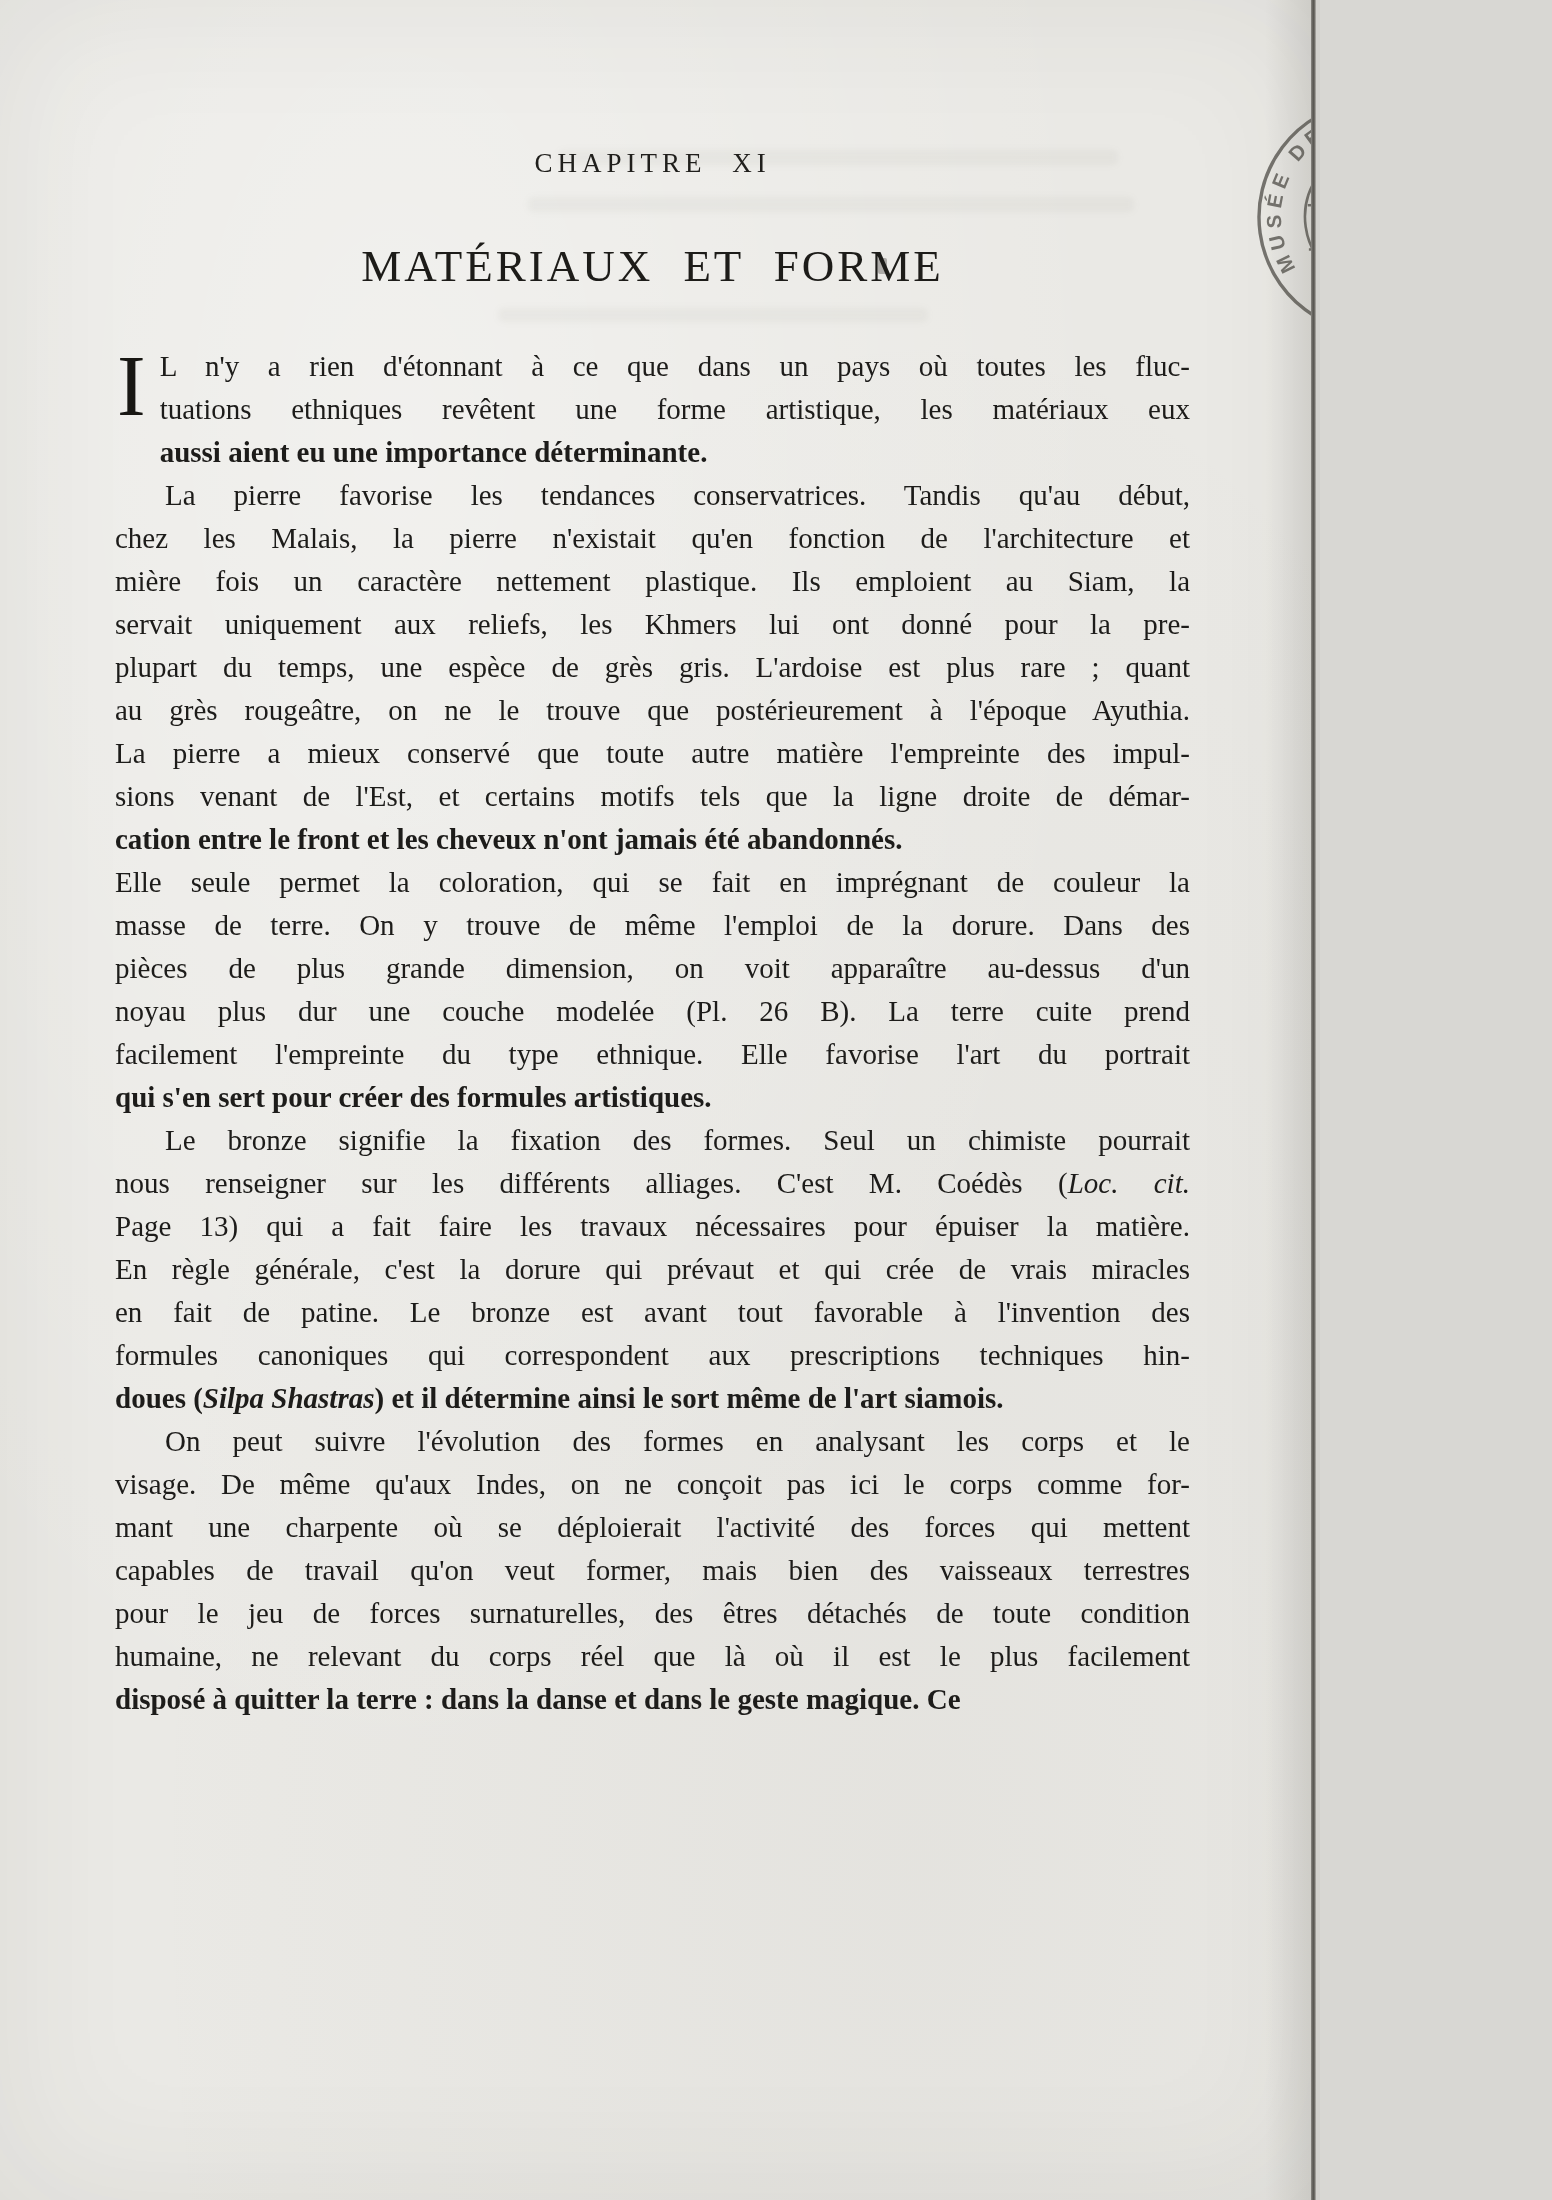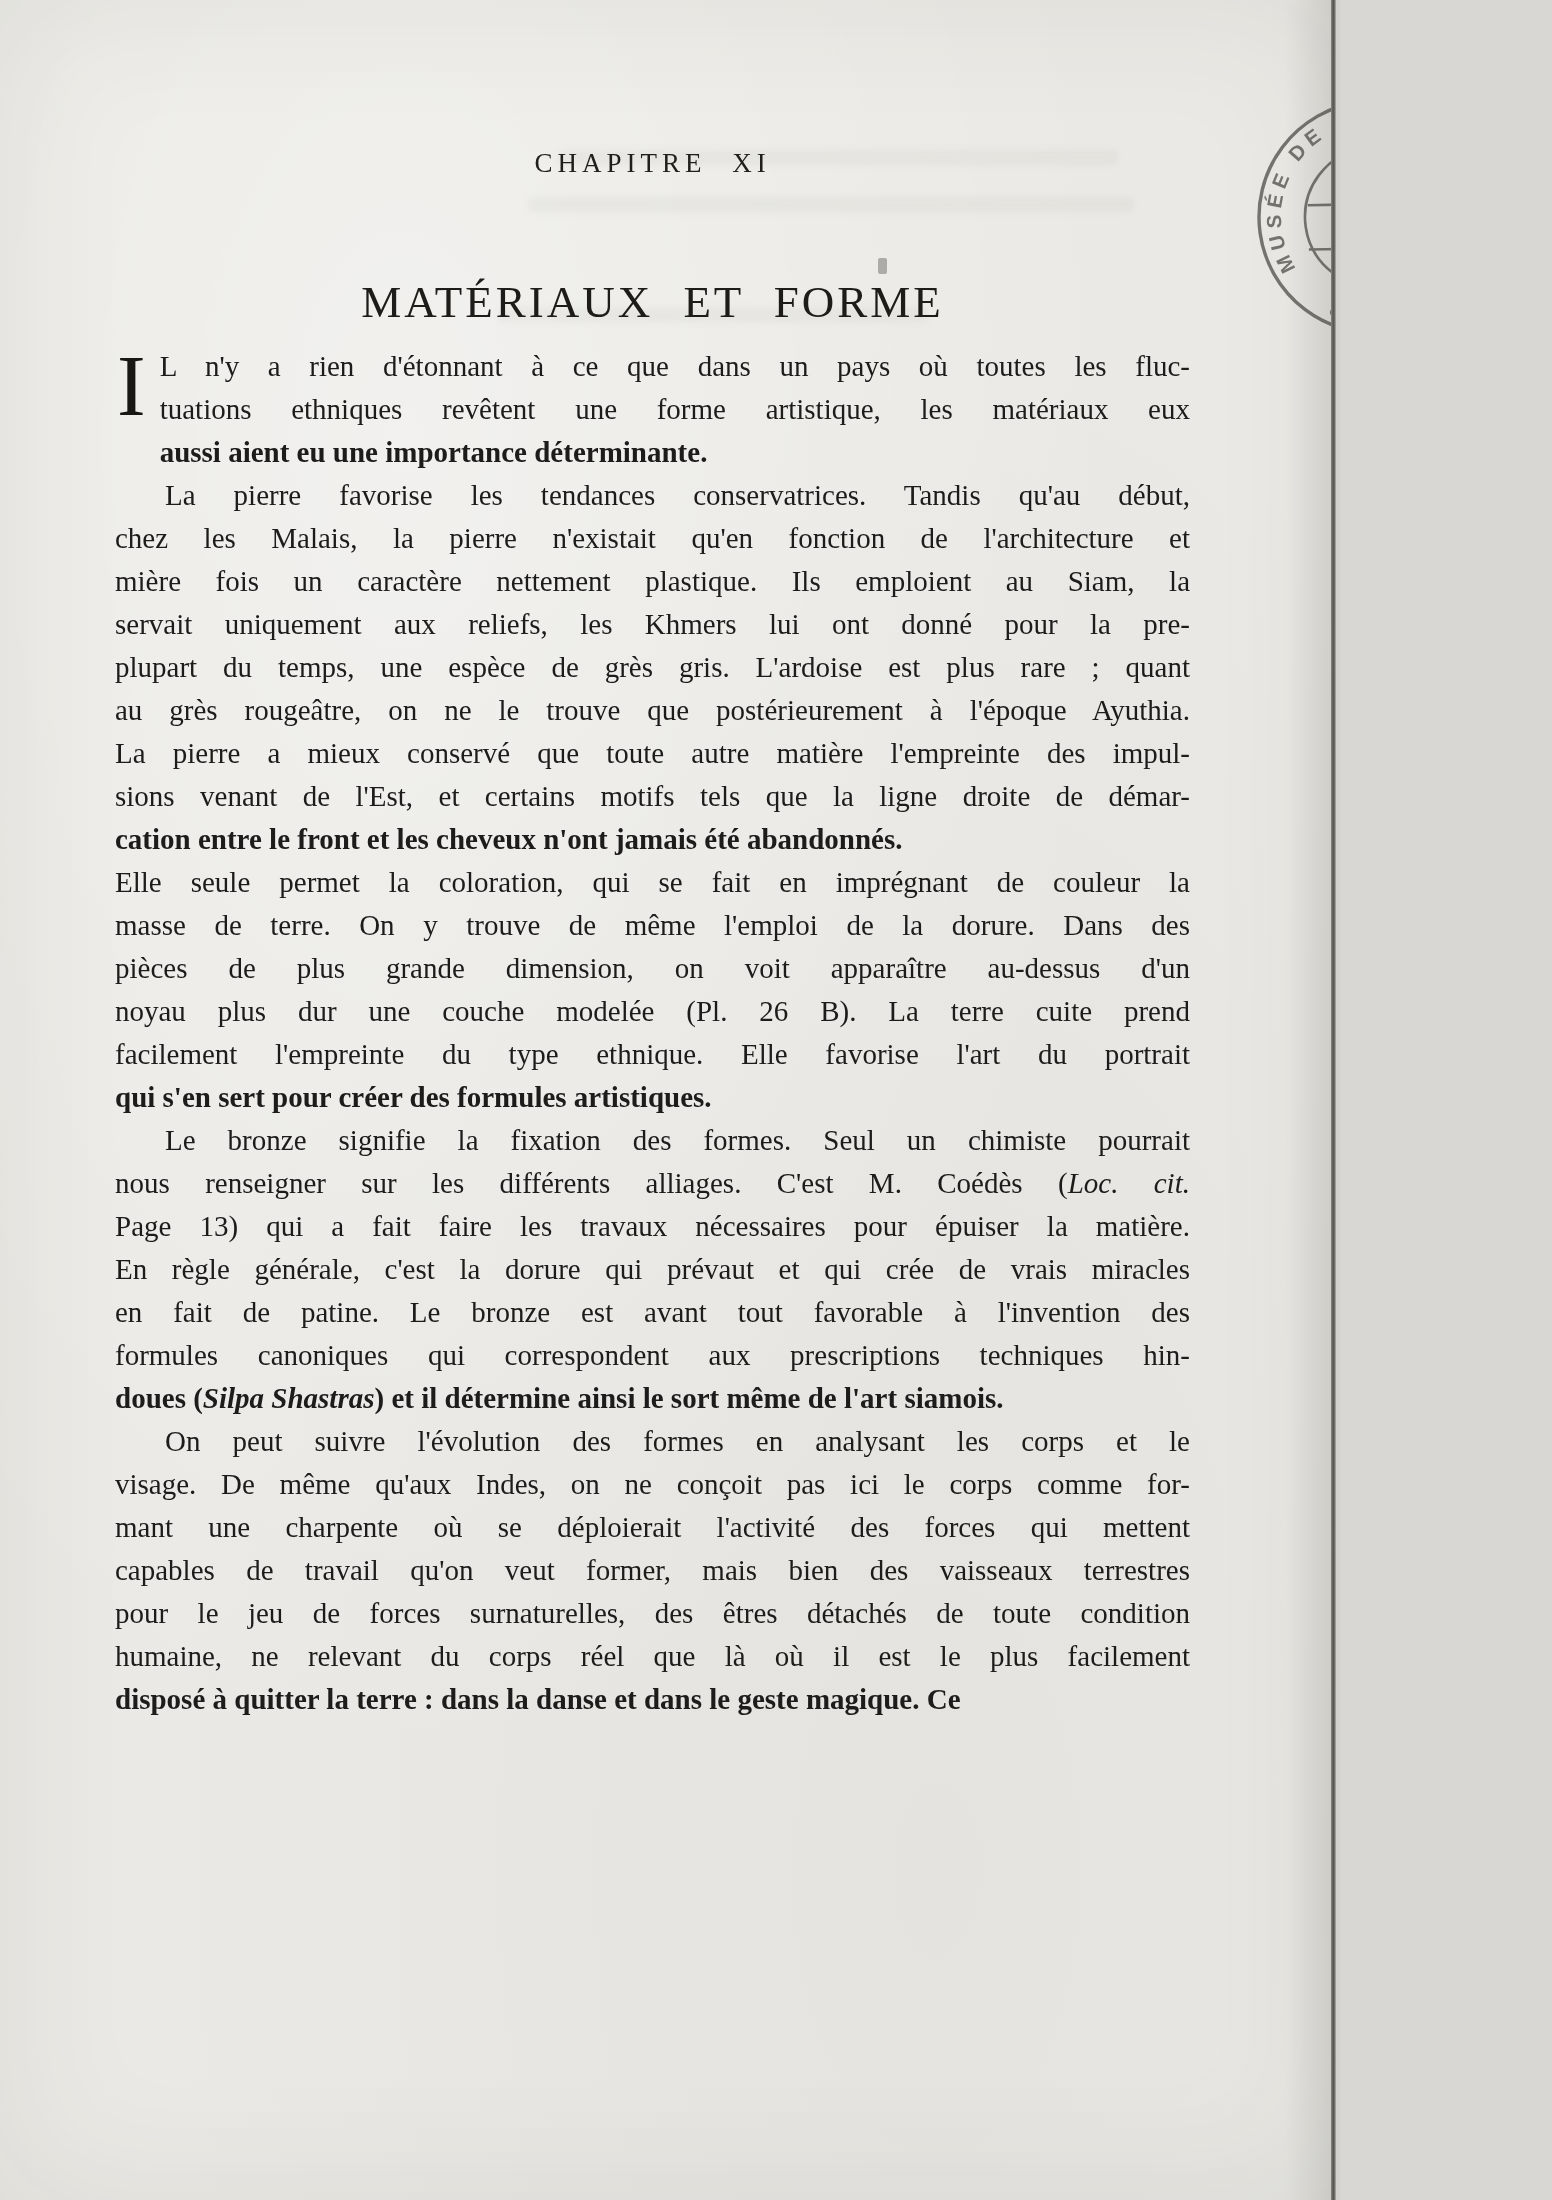--- a/index.html
+++ b/index.html
@@ -11,21 +11,20 @@
   .page {
     position: relative;
     width: 1320px; height: 2200px;
     background-color: #eae9e5;
     background-image:
       radial-gradient(ellipse at 30% 20%, rgba(255,255,255,0.35), rgba(255,255,255,0) 55%),
       radial-gradient(ellipse at 70% 85%, rgba(120,115,105,0.05), rgba(120,115,105,0) 60%);
     box-shadow: inset 0 0 140px rgba(60,58,52,0.08);
     overflow: hidden;
     color: #1d1c1a;
-    padding-left: 20px;
   }
 
   
   .edge-shadow {
     position: absolute; top: 0; bottom: 0; right: 9px; width: 46px;
     background: linear-gradient(to right, rgba(70,68,62,0), rgba(70,68,62,0.12));
   }
   .edge-line {
     position: absolute; top: 0; bottom: 0; right: 4px; width: 5px;
     background: linear-gradient(to right, #8a8883, #55534e 45%, #6e6c67 70%, #b7b5b0);
@@ -39,21 +38,20 @@
     position: absolute; left: 115px; top: 148px; width: 1075px;
     text-align: center;
     font-size: 27px; letter-spacing: 5px; word-spacing: 14px;
     color: #201f1c;
   }
   .page-title {
     position: absolute; left: 115px; top: 240px; width: 1075px;
     text-align: center;
     font-size: 45px; letter-spacing: 3px; word-spacing: 16px;
     color: #1d1c19;
-    margin-top: 36px;
   }
 
   .body-text {
     position: absolute; left: 115px; top: 345px; width: 1075px;
     font-size: 29px; line-height: 43px;
     color: #1d1c1a;
   }
   .paragraph { margin: 0; }
   .line {
     text-align: justify;

